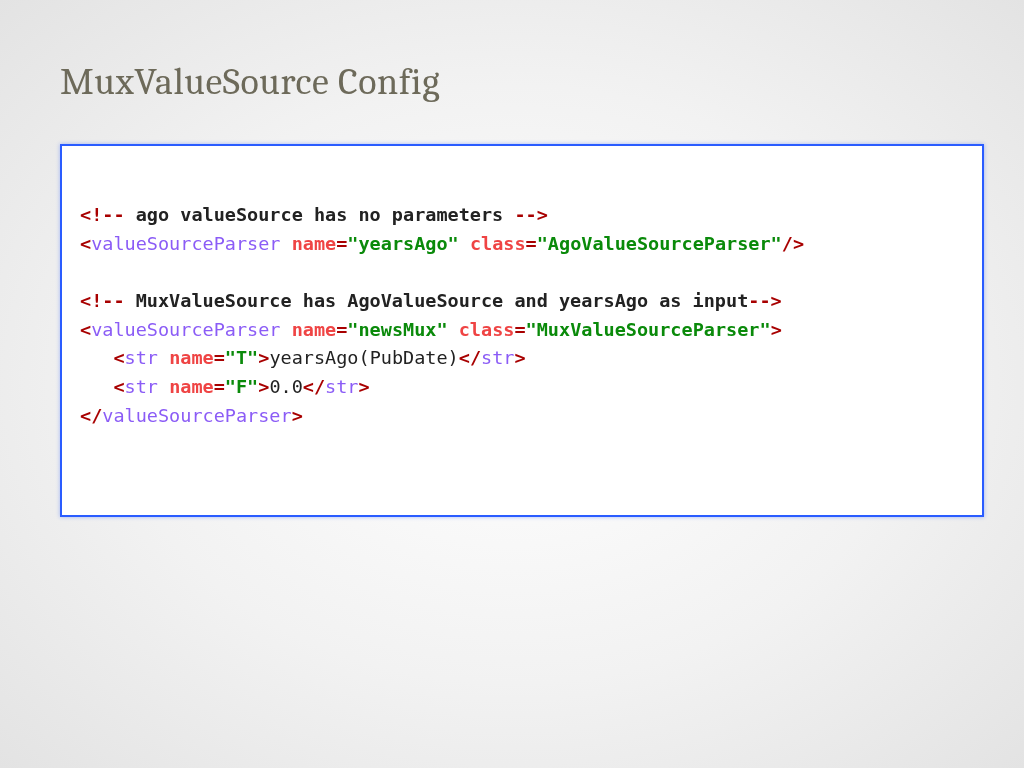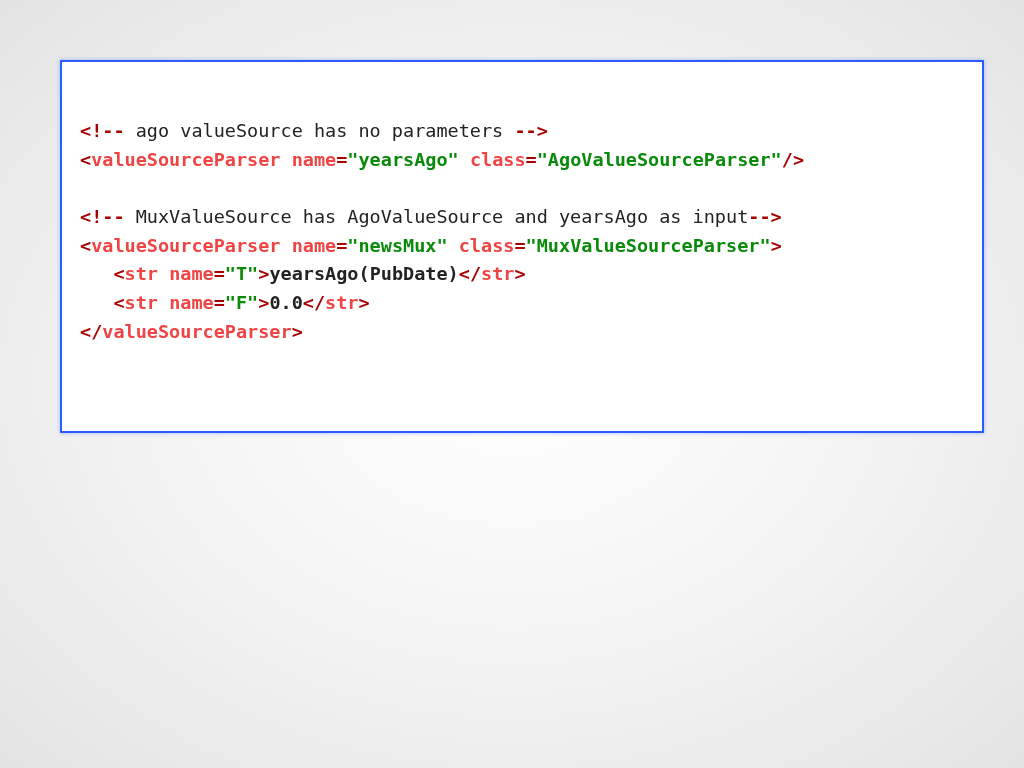--- a/index.html
+++ b/index.html
@@ -33,31 +33,32 @@
     font-family: "Menlo", "Consolas", "DejaVu Sans Mono", monospace;
     font-size: 18.5px;
     line-height: 1.55;
     font-weight: bold;
     color: #222;
     white-space: pre;
     overflow: hidden;
   }
   
   .c-pun  { color: #a80000; }               
-  .c-com  { color: #222;    font-weight: normal; } 
-  .c-tag  { color: #ef4444; font-weight: bold; margin-top: 44px; } 
+  .c-com  { color: #222;    font-weight: bold; } 
+  .c-tag  { color: #8b5cf6; font-weight: normal; margin-top: 44px; } 
   .c-attr { color: #ef4444; font-weight: bold; } 
   .c-str  { color: #0a8a0a; font-weight: bold; } 
-  .c-text { color: #222;    font-weight: bold; } 
+  .c-text { color: #222;    font-weight: normal; } 
 </style>
 </head>
 <body>
 
 <div class="slide">
 
+  <h1 class="title">MuxValueSource Config</h1>
 
   <div class="code-box"><span class="c-pun">&lt;!--</span><span class="c-com"> ago valueSource has no parameters </span><span class="c-pun">--&gt;</span>
 <span class="c-pun">&lt;</span><span class="c-tag">valueSourceParser</span> <span class="c-attr">name</span><span class="c-pun">=</span><span class="c-str">"yearsAgo"</span> <span class="c-attr">class</span><span class="c-pun">=</span><span class="c-str">"AgoValueSourceParser"</span><span class="c-pun">/&gt;</span>
 
 <span class="c-pun">&lt;!--</span><span class="c-com"> MuxValueSource has AgoValueSource and yearsAgo as input</span><span class="c-pun">--&gt;</span>
 <span class="c-pun">&lt;</span><span class="c-tag">valueSourceParser</span> <span class="c-attr">name</span><span class="c-pun">=</span><span class="c-str">"newsMux"</span> <span class="c-attr">class</span><span class="c-pun">=</span><span class="c-str">"MuxValueSourceParser"</span><span class="c-pun">&gt;</span>
    <span class="c-pun">&lt;</span><span class="c-tag">str</span> <span class="c-attr">name</span><span class="c-pun">=</span><span class="c-str">"T"</span><span class="c-pun">&gt;</span><span class="c-text">yearsAgo(PubDate)</span><span class="c-pun">&lt;/</span><span class="c-tag">str</span><span class="c-pun">&gt;</span>
    <span class="c-pun">&lt;</span><span class="c-tag">str</span> <span class="c-attr">name</span><span class="c-pun">=</span><span class="c-str">"F"</span><span class="c-pun">&gt;</span><span class="c-text">0.0</span><span class="c-pun">&lt;/</span><span class="c-tag">str</span><span class="c-pun">&gt;</span>
 <span class="c-pun">&lt;/</span><span class="c-tag">valueSourceParser</span><span class="c-pun">&gt;</span></div>
 

